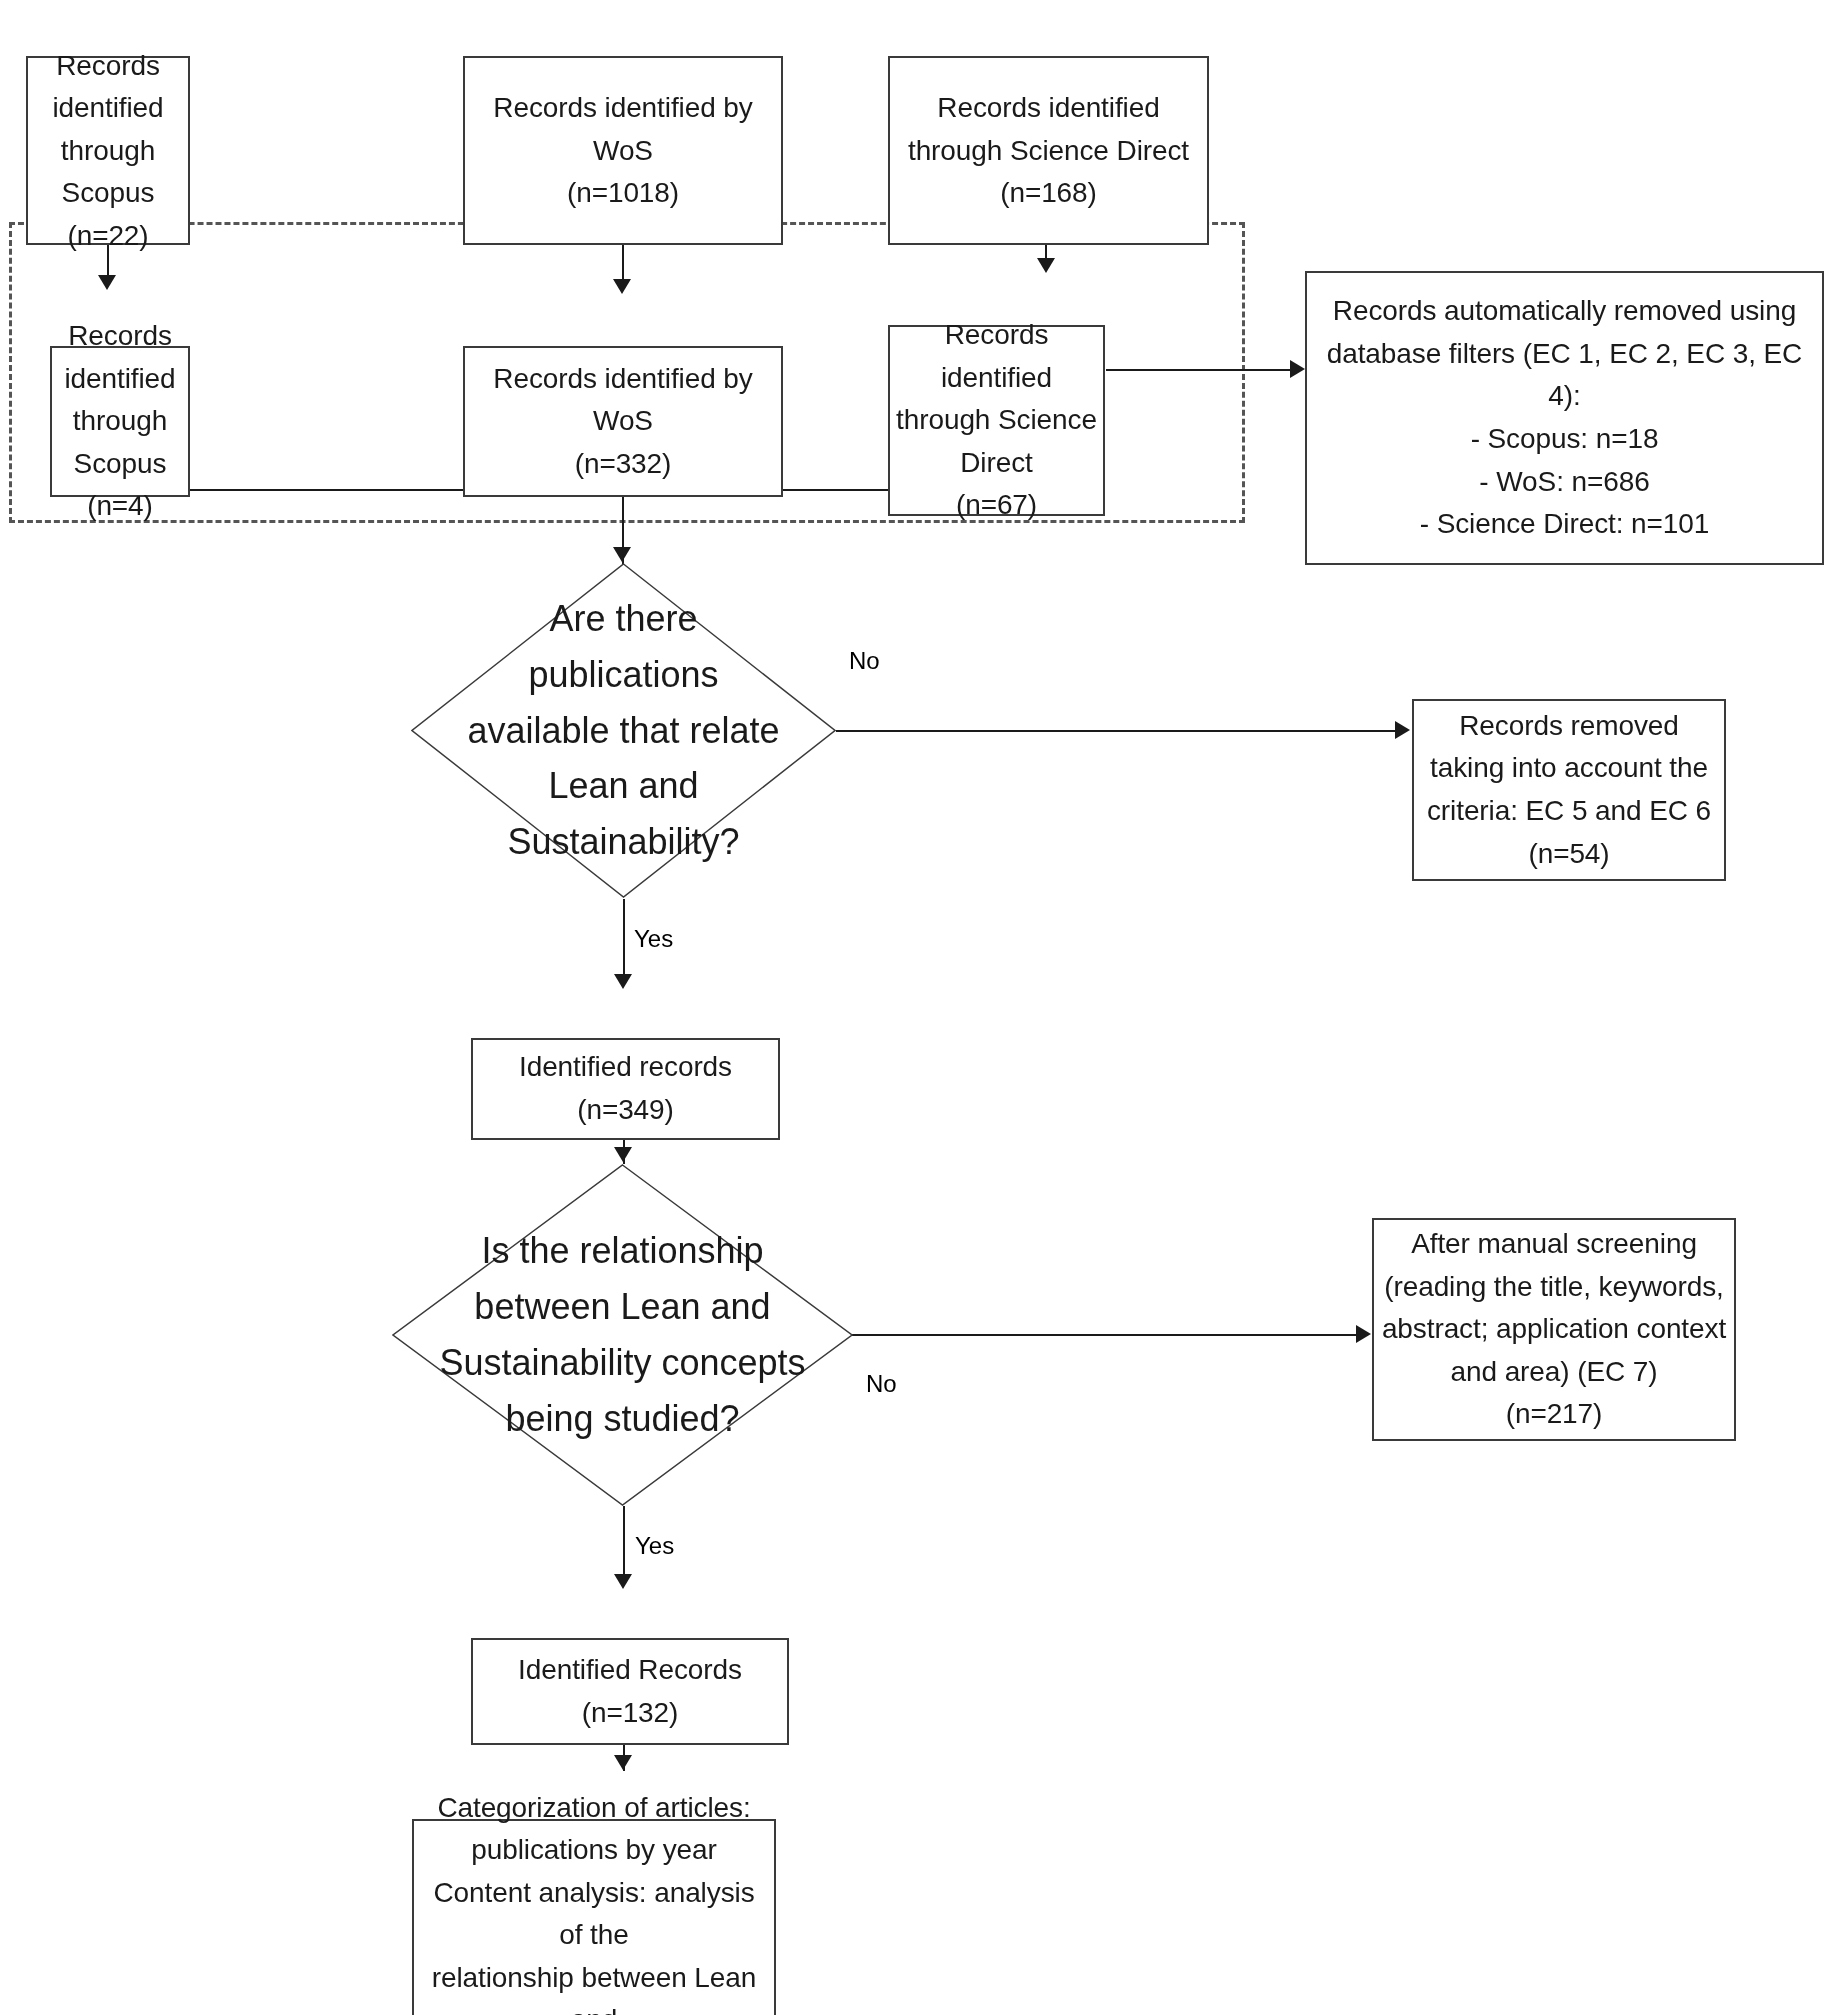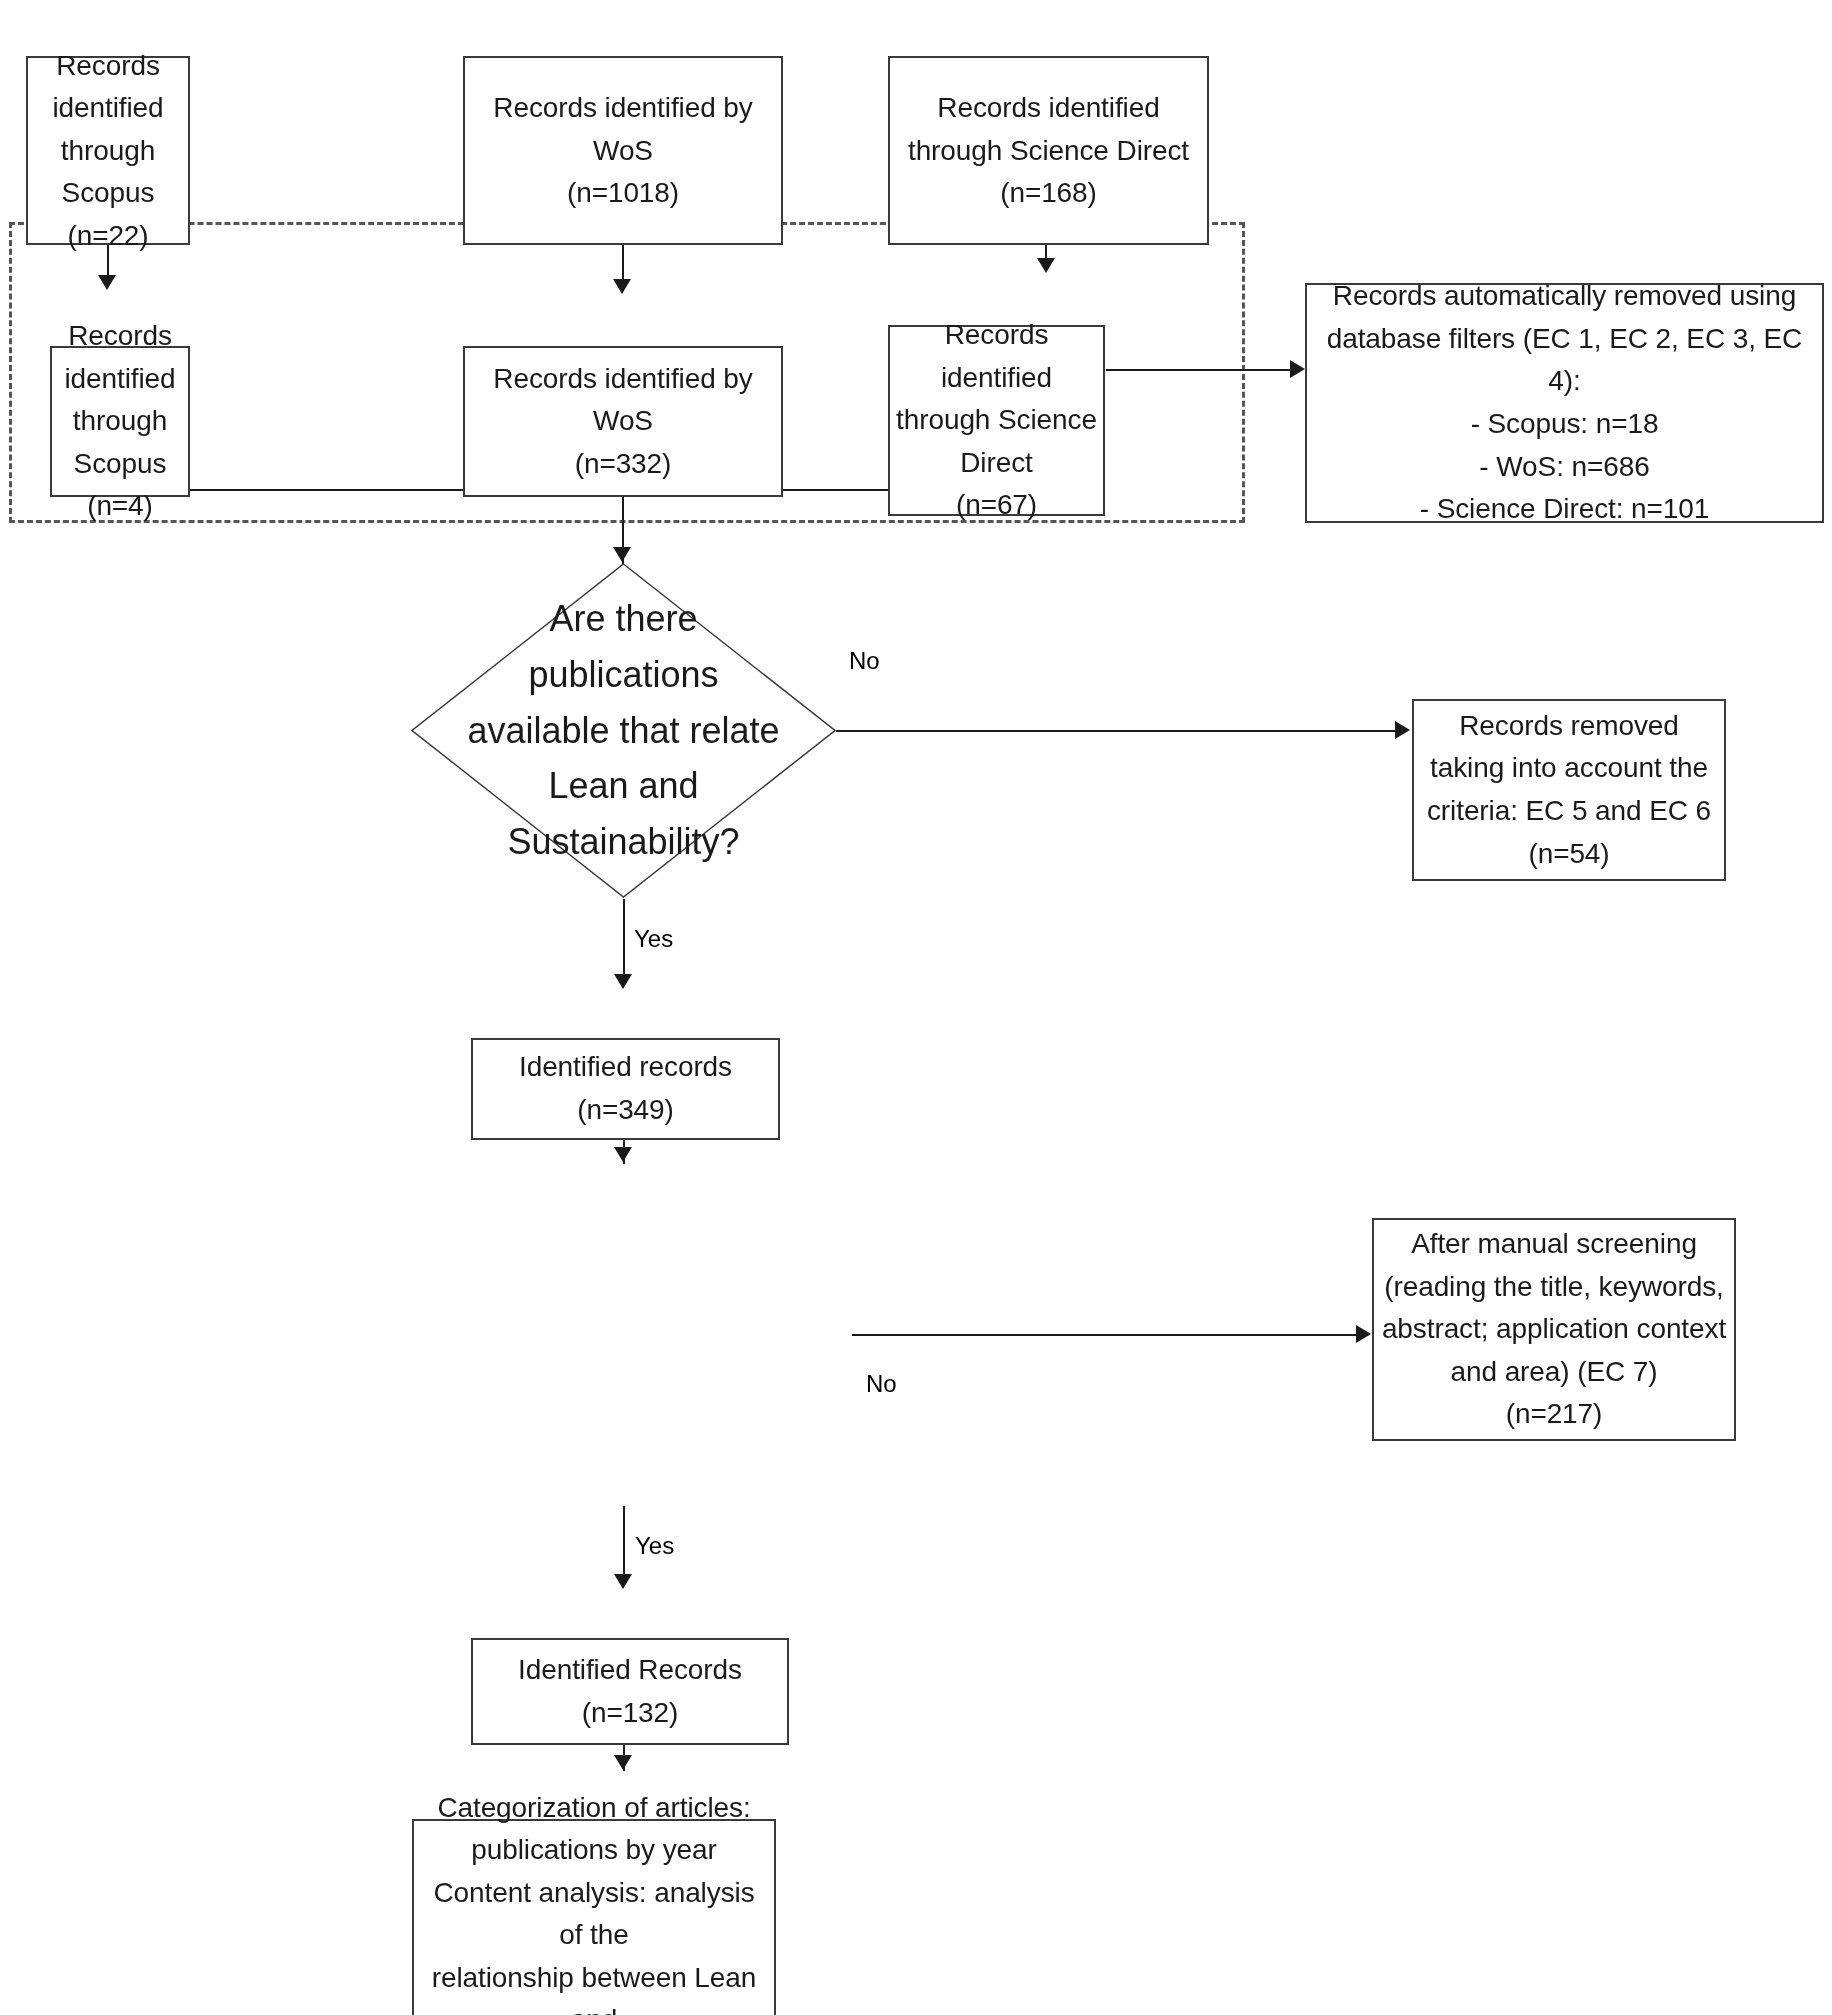--- a/index.html
+++ b/index.html
@@ -131,21 +131,21 @@
 WoS
 (n=332)</span>
   </div>
 
   <div class="node" style="left:888px;top:277px;width:217px;height:191px;">
     <span class="txt">Records identified
 through Science Direct
 (n=67)</span>
   </div>
 
-  <div class="node" style="left:1305px;top:235px;width:519px;height:240px;">
+  <div class="node" style="left:1305px;top:223px;width:519px;height:294px;">
     <span class="txt">Records automatically removed using
 database filters (EC 1, EC 2, EC 3, EC 4):
 - Scopus: n=18
 - WoS: n=686
 - Science Direct: n=101</span>
   </div>
 
   <div class="hline" style="left:1106px;top:369px;width:186px;"></div>
   <div class="arrowright" style="left:1290px;top:360px;"></div>
 
@@ -183,20 +183,29 @@
   <div class="arrowdown" style="left:614px;top:974px;"></div>
 
   <div class="node" style="left:471px;top:990px;width:309px;height:102px;">
     <span class="txt">Identified records
 (n=349)</span>
   </div>
 
   <div class="vline" style="left:623px;top:1092px;height:72px;"></div>
   <div class="arrowdown" style="left:614px;top:1147px;"></div>
 
+  <div class="diamond" style="left:392px;top:1164px;width:461px;height:342px;">
+    <svg viewBox="0 0 930 690" preserveAspectRatio="none">
+      <polygon points="465,2 928,345 465,688 2,345" fill="#ffffff" stroke="#3a3a3a" stroke-width="3"></polygon>
+    </svg>
+    <span class="dlabel">Is the relationship
+between Lean and
+Sustainability concepts
+being studied?</span>
+  </div>
 
   <div class="edgelabel" style="left:866px;top:1372px;">No</div>
   <div class="edgelabel" style="left:635px;top:1534px;">Yes</div>
 
   <div class="hline" style="left:852px;top:1334px;width:506px;"></div>
   <div class="arrowright" style="left:1356px;top:1325px;"></div>
 
   <div class="node" style="left:1372px;top:1170px;width:364px;height:223px;">
     <span class="txt">After manual screening
 (reading the title, keywords,

